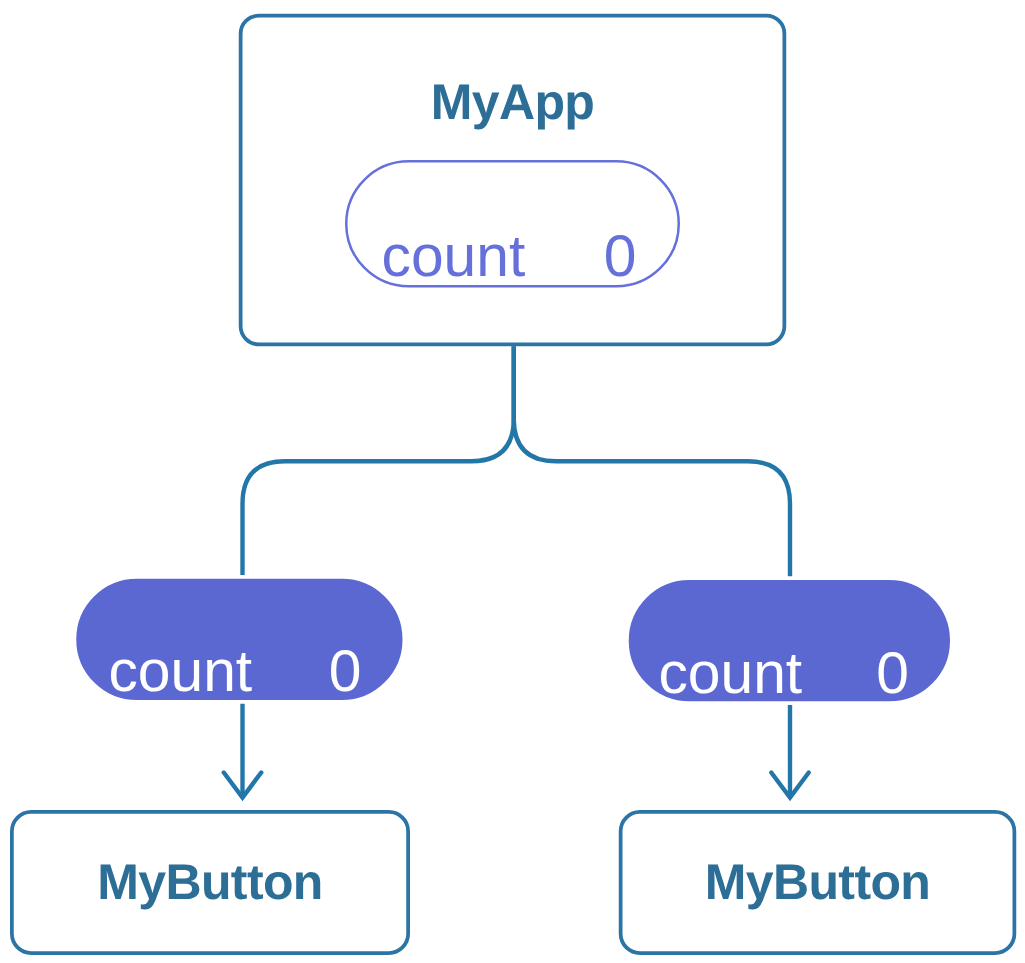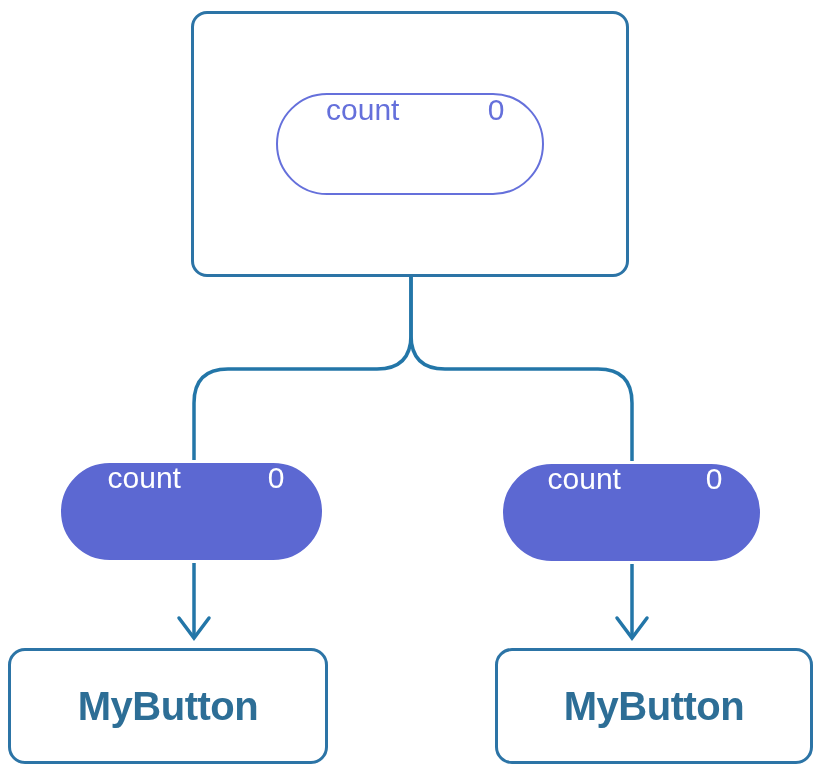--- a/index.html
+++ b/index.html
@@ -55,25 +55,25 @@
   .card-title {
     font-size: 40px;
     font-weight: 600;
     letter-spacing: -0.5px;
     color: var(--node-text);
     line-height: 48px;
   }
 
   .pill {
     display: flex;
-    align-items: flex-start;
+    align-items: flex-end;
     border-radius: 60px;
     overflow: hidden;
     z-index: 1;
-    font-size: 30px;
+    font-size: 47px;
     line-height: 1;
   }
   .pill-name, .pill-value {
     display: flex;
     align-items: center;
     justify-content: center;
   }
   .pill-name  { flex: 1 1 auto; }
   .pill-value { width: 92px; }
 
@@ -101,20 +101,21 @@
 <div class="canvas">
 
   <svg class="connectors" viewBox="0 0 820 770" aria-hidden="true">
     <path d="M411 277 L411 335 Q411 369 377 369 L228 369 Q194 369 194 403 L194 637"></path>
     <path d="M411 277 L411 335 Q411 369 445 369 L598 369 Q632 369 632 403 L632 637"></path>
     <path stroke-linecap="round" d="M179 618 L194 638 L209 618"></path>
     <path stroke-linecap="round" d="M617 618 L632 638 L647 618"></path>
   </svg>
 
   <div class="card card-root">
+    <div class="card-title">MyApp</div>
     <div class="pill pill-outline">
       <span class="pill-name">count</span>
       <span class="pill-divider"></span>
       <span class="pill-value">0</span>
     </div>
   </div>
 
   <div class="pill pill-filled pill-filled-left">
     <span class="pill-name">count</span>
     <span class="pill-divider"></span>

